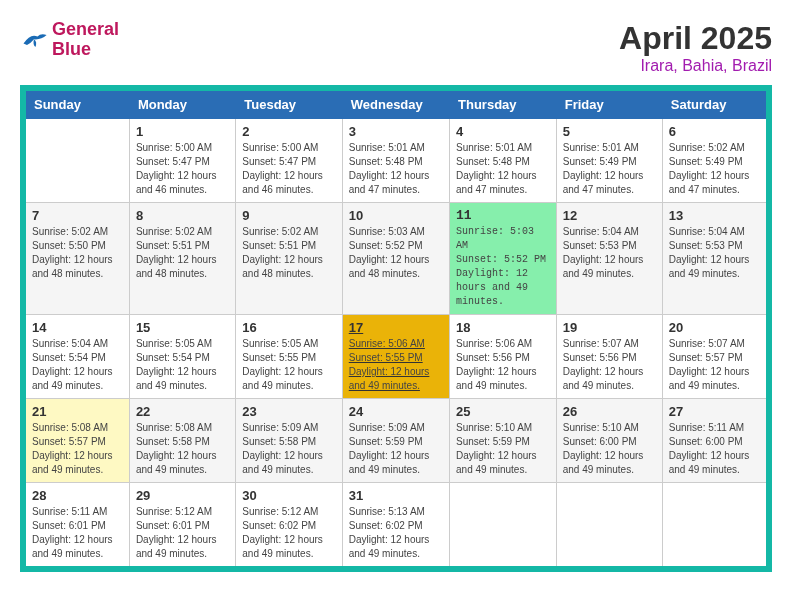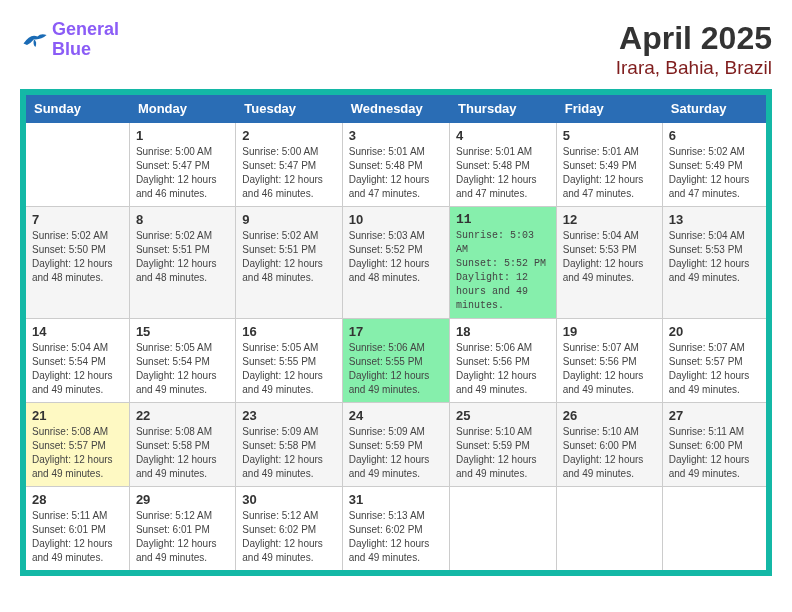--- a/index.html
+++ b/index.html
@@ -21,37 +21,37 @@
       align-items: center;
       gap: 4px;
     }
     .logo-text {
       font-size: 18px;
       font-weight: bold;
       color: #333;
       line-height: 1.1;
     }
     .logo-text span {
-      color: #8b5cf6;
+      color: #be185d;
     }
     .logo-bird {
       width: 28px;
       height: 22px;
     }
     .title-section {
       text-align: right;
     }
     .month-title {
       font-size: 32px;
       font-weight: bold;
       color: #333;
     }
     .location-title {
-      font-size: 19px;
-      color: #7f1d1d;
+      font-size: 16px;
+      color: #a21caf;
     }
     .calendar {
       width: 100%;
       border-collapse: collapse;
       border: 6px solid #14b8a6;
     }
     .calendar th {
       background-color: #2a6db5;
       color: #fff;
       text-align: left;
@@ -210,21 +210,21 @@
           <div class="day-info" style="white-space: pre-line;">Sunrise: 5:05 AM
 Sunset: 5:54 PM
 Daylight: 12 hours and 49 minutes.</div>
         </td>
         <td style="background-color: rgb(255, 255, 255);">
           <div class="day-number">16</div>
           <div class="day-info" style="white-space: pre-line;">Sunrise: 5:05 AM
 Sunset: 5:55 PM
 Daylight: 12 hours and 49 minutes.</div>
         </td>
-        <td style="background-color: #86efac;">
+        <td style="background-color: #eab308; text-decoration: underline;">
           <div class="day-number">17</div>
           <div class="day-info" style="white-space: pre-line;">Sunrise: 5:06 AM
 Sunset: 5:55 PM
 Daylight: 12 hours and 49 minutes.</div>
         </td>
         <td style="background-color: rgb(255, 255, 255);">
           <div class="day-number">18</div>
           <div class="day-info" style="white-space: pre-line;">Sunrise: 5:06 AM
 Sunset: 5:56 PM
 Daylight: 12 hours and 49 minutes.</div>

